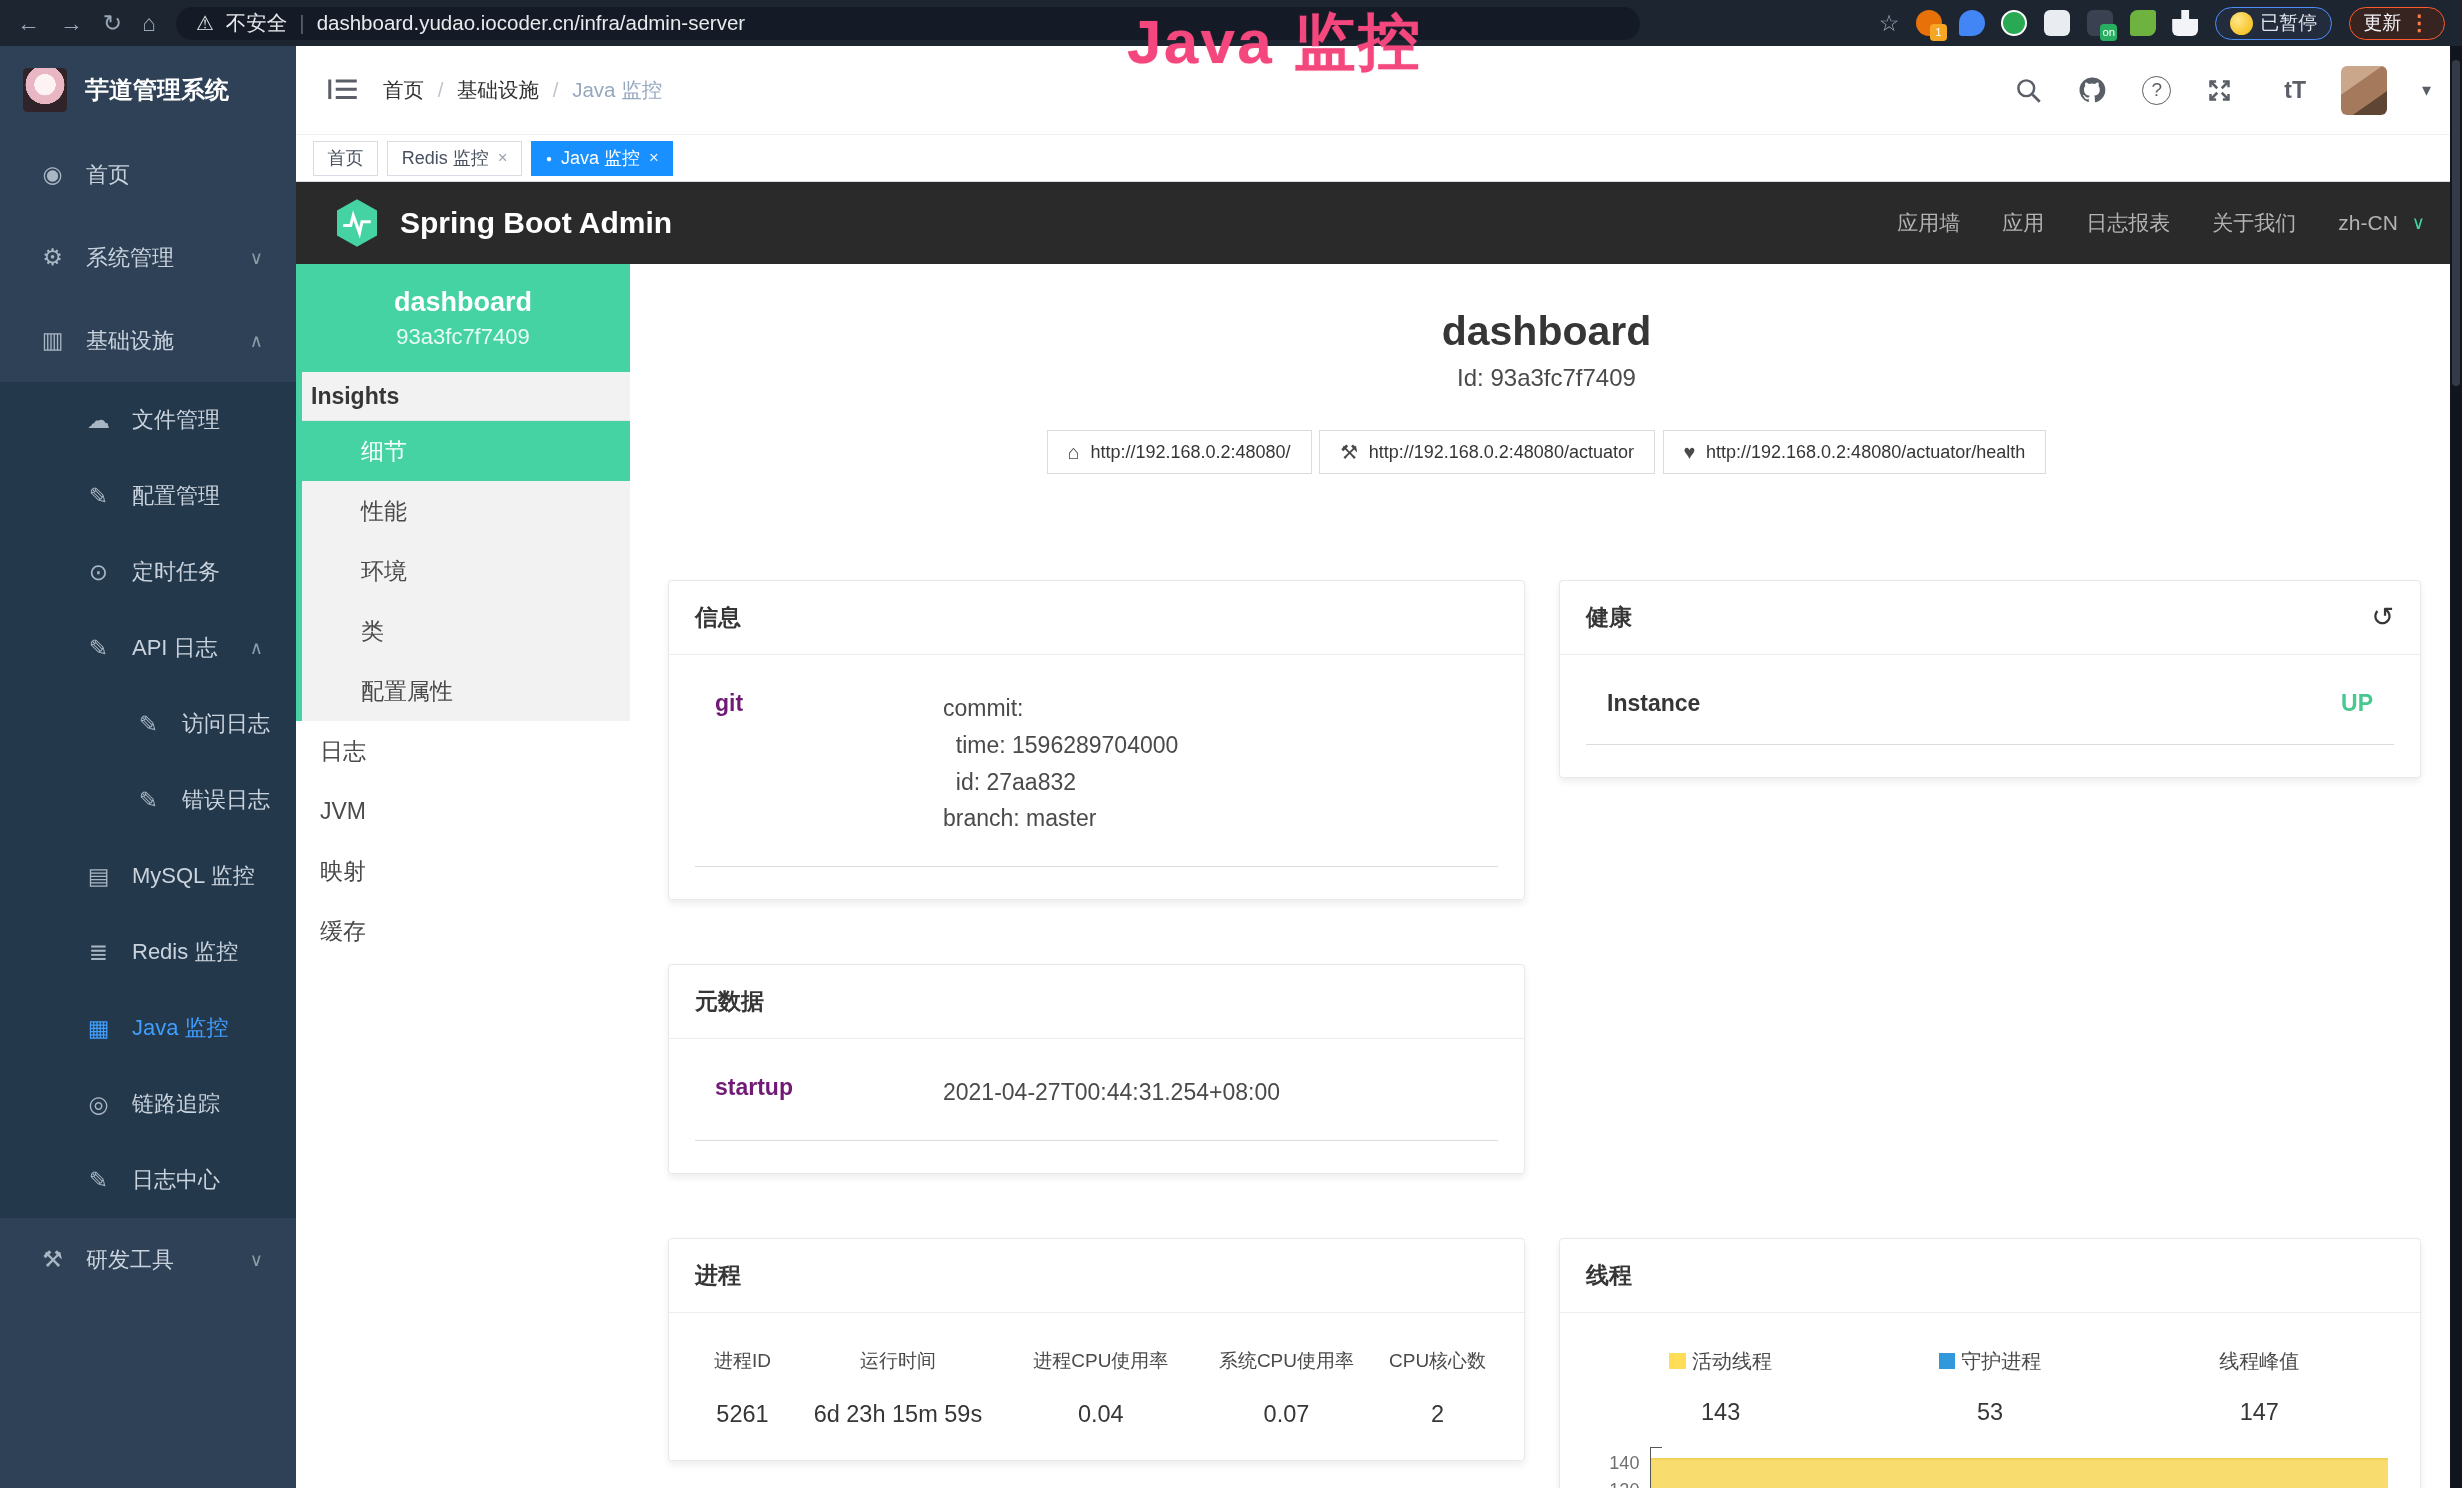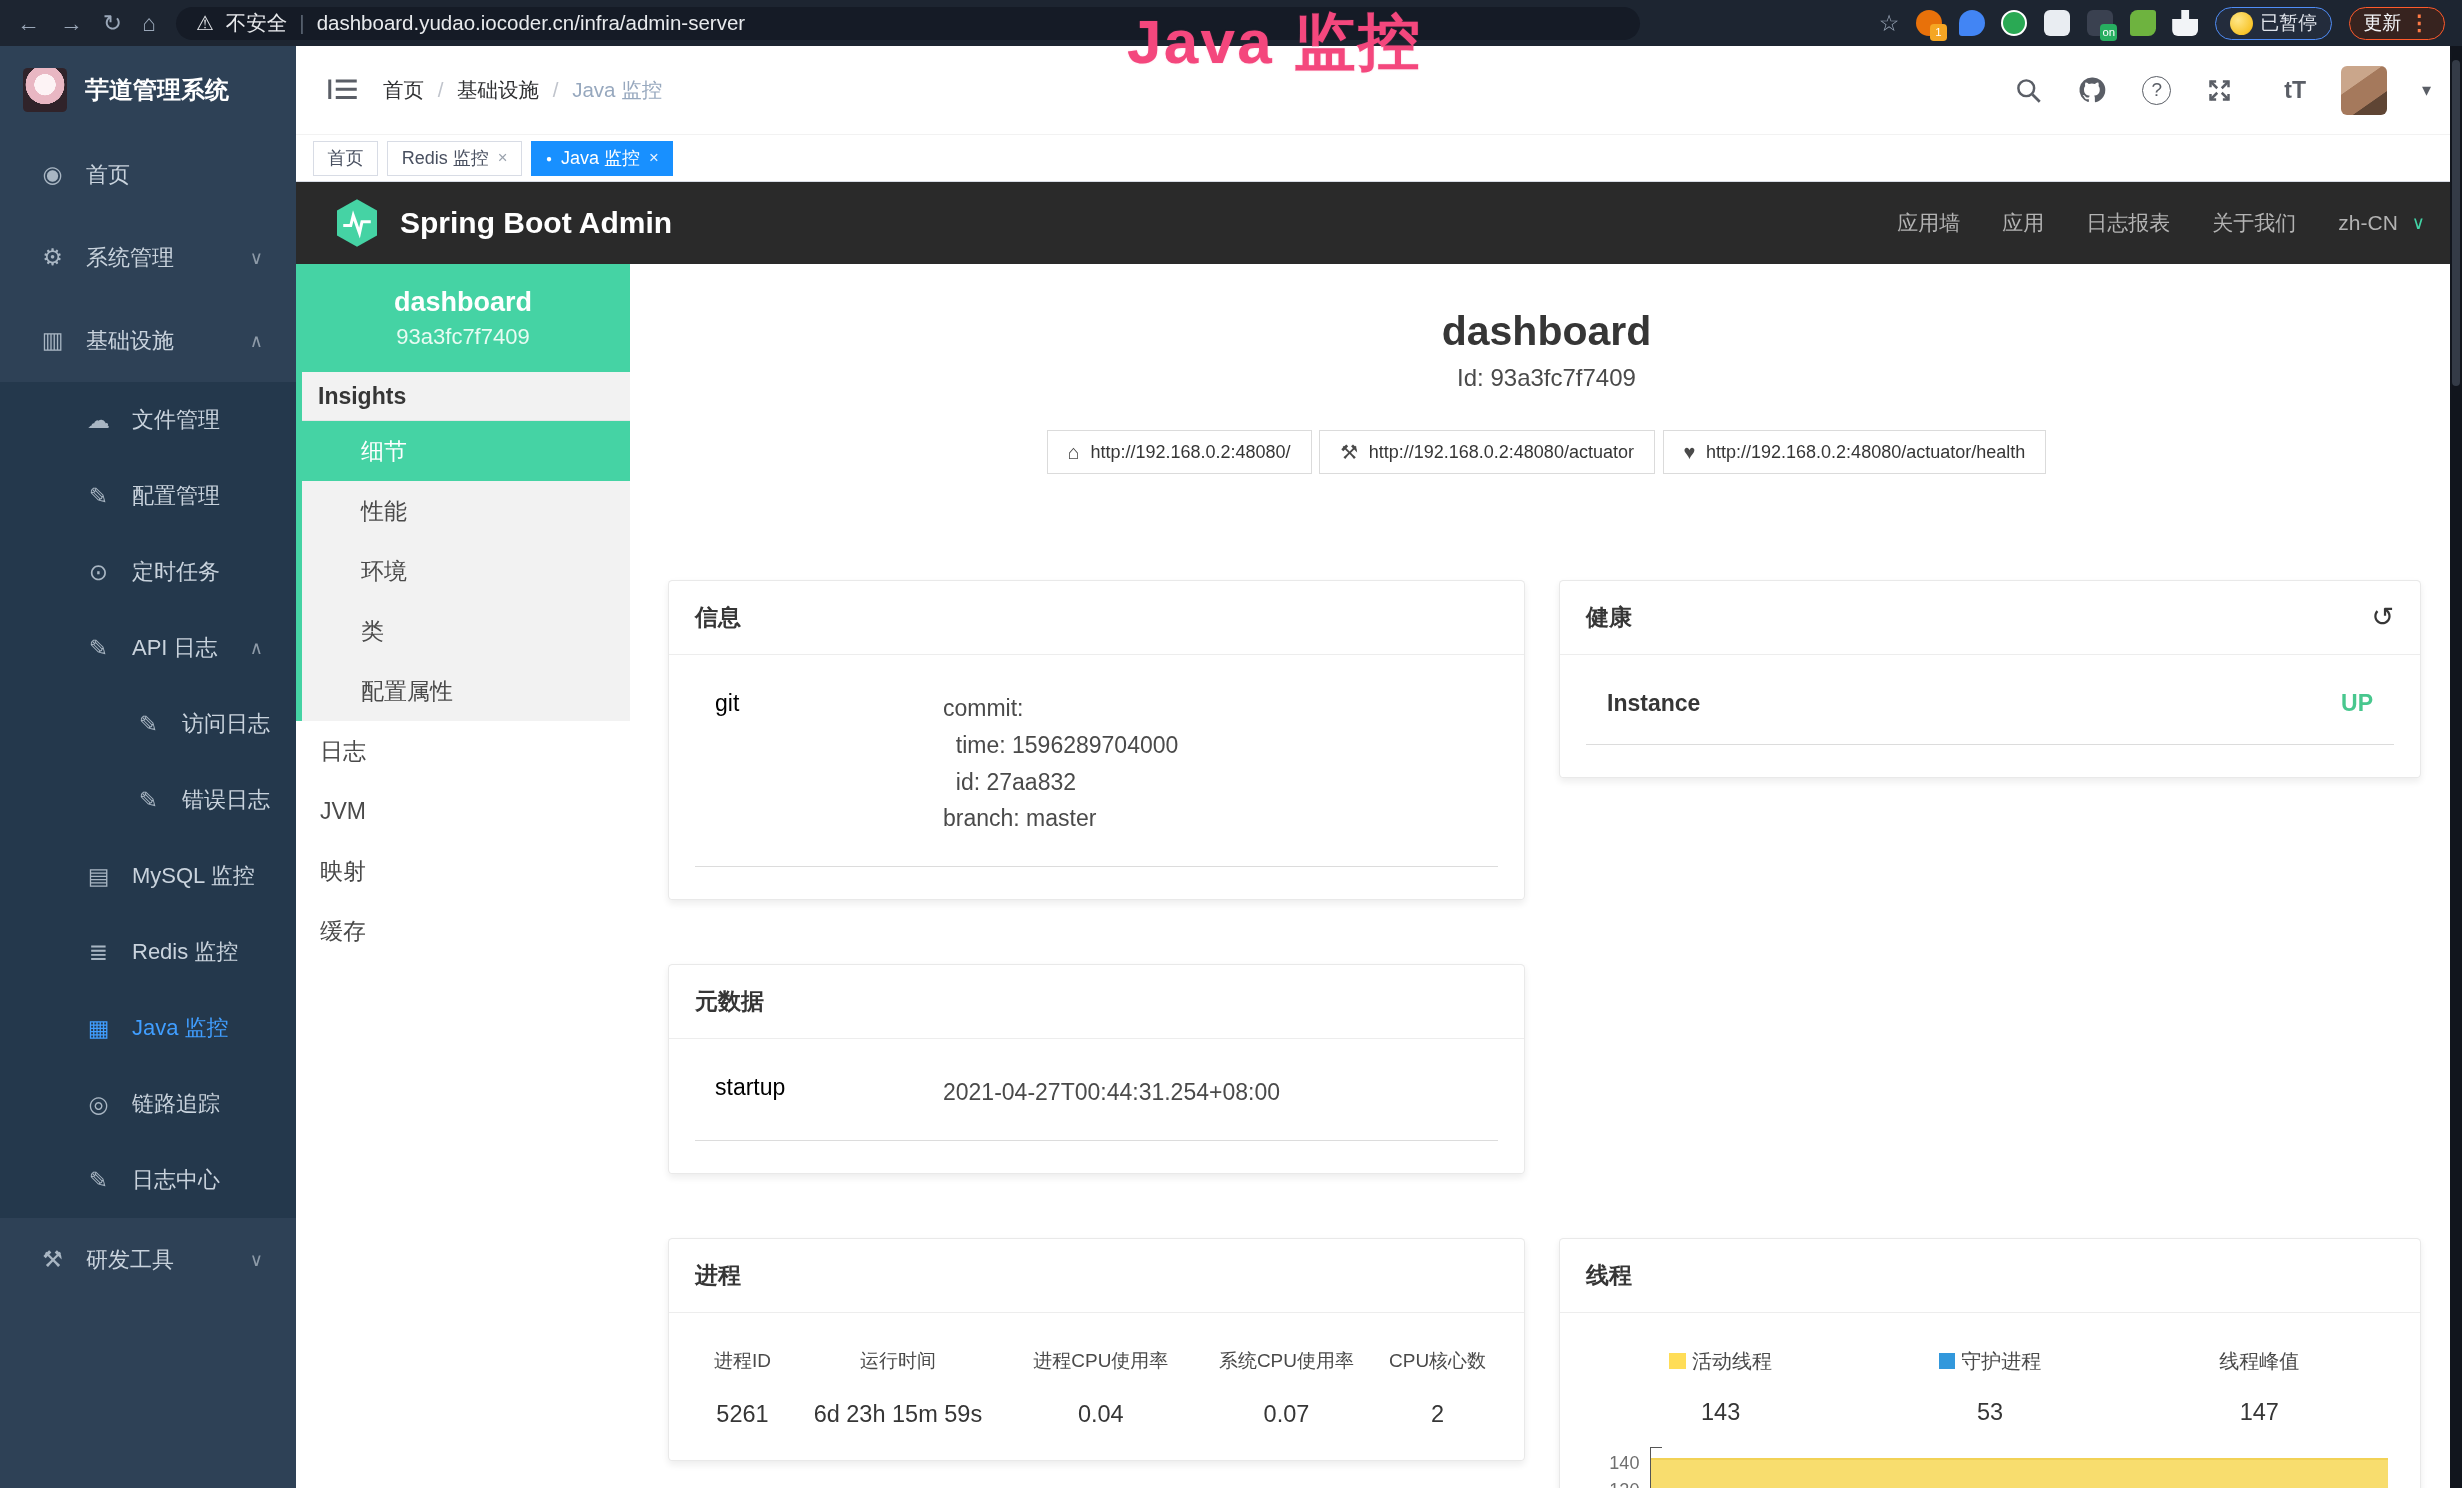--- a/index.html
+++ b/index.html
@@ -77,21 +77,21 @@
   .locale { display:flex; align-items:center; gap:14px; }
   .locale .chev-g { color:#42d3a5; font-size:18px; }
 
   .sba-body { display:flex; height:1225px; }
   .sba-side { width:334px; background:#fff; flex:none; }
   .inst-head { height:108px; background:#45d3a4; display:flex; flex-direction:column;
     align-items:center; justify-content:center; gap:6px; }
   .inst-name { color:#fff; font-size:27px; font-weight:bold; }
   .inst-id { color:#e7fbf2; font-size:22px; }
   .insights { background:#f2f2f2; border-left:6px solid #45d3a4; }
-  .ins-title { height:49px; display:flex; align-items:center; padding-left:16px; font-size:23px;
+  .ins-title { height:49px; display:flex; align-items:center; padding-left:9px; font-size:23px;
     font-weight:bold; color:#363636; border-bottom:0.8px solid #e6e6e6; }
   .m-item { height:60px; display:flex; align-items:center; font-size:23px; color:#4a4a4a; cursor:pointer; }
   .insights .m-item { padding-left:59px; }
   .m-item.active { background:#45d3a4; color:#fff; }
   .root-items .m-item { padding-left:24px; background:#fff; }
 
   .content { flex:1; position:relative; background:#fff; overflow:hidden; }
   .page-title { text-align:center; margin-top:44px; font-size:41px; font-weight:bold; color:#363636; }
   .page-id { text-align:center; margin-top:9px; font-size:24px; color:#4a4a4a; }
   .url-row { display:flex; justify-content:center; gap:7.6px; margin-top:38px; }
@@ -101,21 +101,21 @@
 
   .grid { margin:106px 42px 0 38px; display:grid; grid-template-columns:857px 1fr;
     column-gap:34px; row-gap:64px; align-items:start; }
   .card { background:#fff; border:0.8px solid rgba(10,10,10,.09); border-radius:4.6px;
     box-shadow:0 3.8px 7.6px rgba(10,10,10,.07); }
   .card-hd { display:flex; justify-content:space-between; align-items:center; padding:21px 26px;
     border-bottom:1.5px solid #ededed; font-size:23px; font-weight:bold; color:#363636; }
   .hist { font-weight:normal; font-size:27px; color:#363636; cursor:pointer; line-height:.8; }
   .card-bd { padding:35px 26px 32px; }
   .kv { display:flex; border-bottom:1.5px solid #dcdcdc; padding:0 20px 29px 20px; }
-  .kv .k { width:228px; font-size:23px; color:#000000; flex:none; }
+  .kv .k { width:228px; font-size:23px; color:#701a75; flex:none;font-weight:bold; }
   .kv .v { font-size:23px; color:#4a4a4a; white-space:pre; line-height:1.6; }
   .hrow { display:flex; justify-content:space-between; border-bottom:1.5px solid #dcdcdc; padding:0 21px 27px; }
   .hrow .hl { font-size:23px; font-weight:bold; color:#363636; }
   .hrow .hv { font-size:23px; font-weight:bold; color:#48c78e; }
 
   .ptable { display:grid; grid-template-columns:1.1fr 2.5fr 2.2fr 2.1fr 1.4fr; row-gap:27px; text-align:center; }
   .pth { font-size:19px; color:#4a4a4a; }
   .ptd { font-size:23.5px; color:#363636; }
 
   .legend { display:grid; grid-template-columns:1fr 1fr 1fr; text-align:center; row-gap:24px; }

